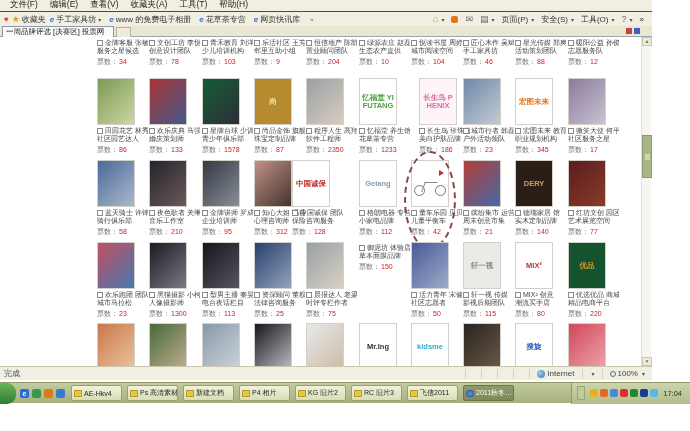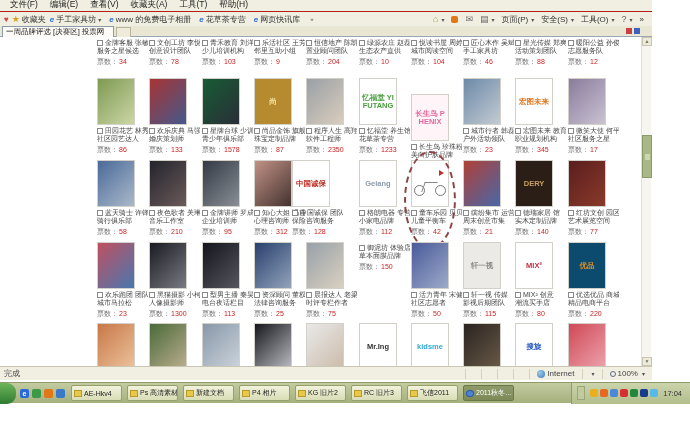--- a/index.html
+++ b/index.html
@@ -313,21 +313,21 @@
               <div class="photo" style="background: rgb(255, 255, 255);">
                 <span class="logo-text" style="color: rgb(74, 158, 63);">忆福堂 YIFUTANG</span>
               </div>
               <div class="ttl">
                 <span class="cb"></span>
                 <span>忆福堂 养生馆</span>
               </div>
               <div class="ttl2">花草茶专营</div>
               <div class="votes"><span class="vlab">票数：</span><b>1233</b></div>
             </div>
-            <div class="cell" style="left: 314px; margin-top: 16px;">
+            <div class="cell" style="left: 322px;">
               <div class="photo" style="background: rgb(255, 245, 248);">
                 <span class="logo-text" style="color: rgb(224, 106, 159);">长生鸟 PHENIX</span>
               </div>
               <div class="ttl">
                 <span class="cb"></span>
                 <span>长生鸟 珍珠粉</span>
               </div>
               <div class="ttl2">美白护肤品牌</div>
               <div class="votes"><span class="vlab">票数：</span><b>186</b></div>
             </div>
@@ -546,21 +546,21 @@
                 <span class="logo-text" style="color: rgb(192, 48, 64);">MIX²</span>
               </div>
               <div class="ttl">
                 <span class="cb"></span>
                 <span>MIX² 创意</span>
               </div>
               <div class="ttl2">潮流买手店</div>
               <div class="votes"><span class="vlab">票数：</span><b>80</b></div>
             </div>
             <div class="cell" style="left: 471px;">
-              <div class="photo" style="background: #0c4a6e;">
+              <div class="photo" style="background: #14532d;">
                 <span class="logo-text" style="color: rgb(224, 144, 32);">优品</span>
               </div>
               <div class="ttl">
                 <span class="cb"></span>
                 <span>优选优品 商城</span>
               </div>
               <div class="ttl2">精品电商平台</div>
               <div class="votes"><span class="vlab">票数：</span><b>220</b></div>
             </div>
           </div>

